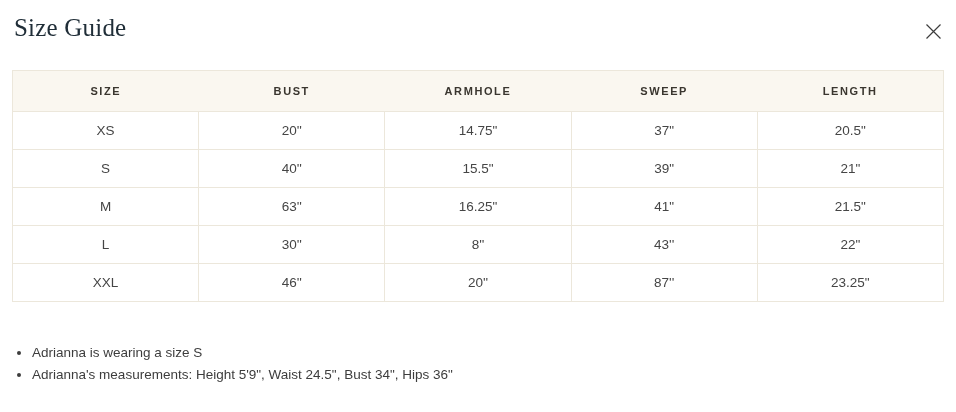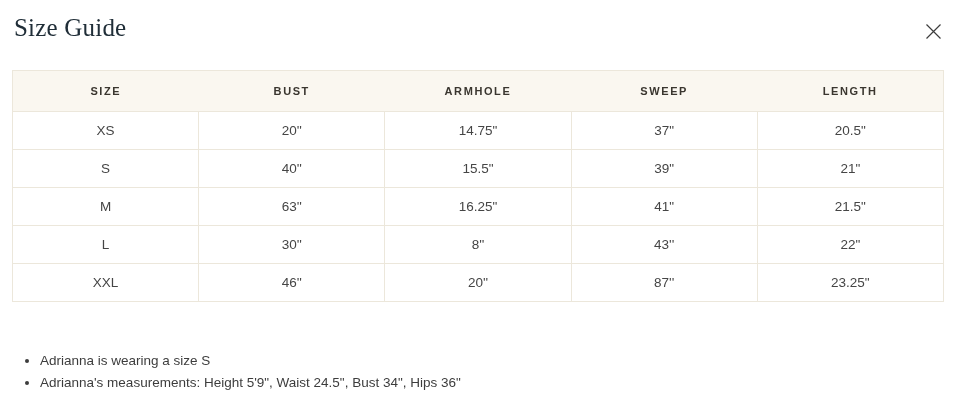--- a/index.html
+++ b/index.html
@@ -70,21 +70,21 @@
     font-size: 13.5px;
     color: var(--body-text, #454545);
     border: 1px solid var(--border, #ece7db);
     background: #ffffff;
     margin-left: 36px;
   }
   .notes {
     position: absolute;
     left: 16px;
     top: 342px;
-    margin: 8px;
+    margin: 0;
     padding: 0 0 0 16px;
     list-style: disc;
   }
   .notes li {
     font-size: 13.5px;
     line-height: 22px;
     color: var(--note-text, #3d3d3d);
   }
 </style>
 </head>

